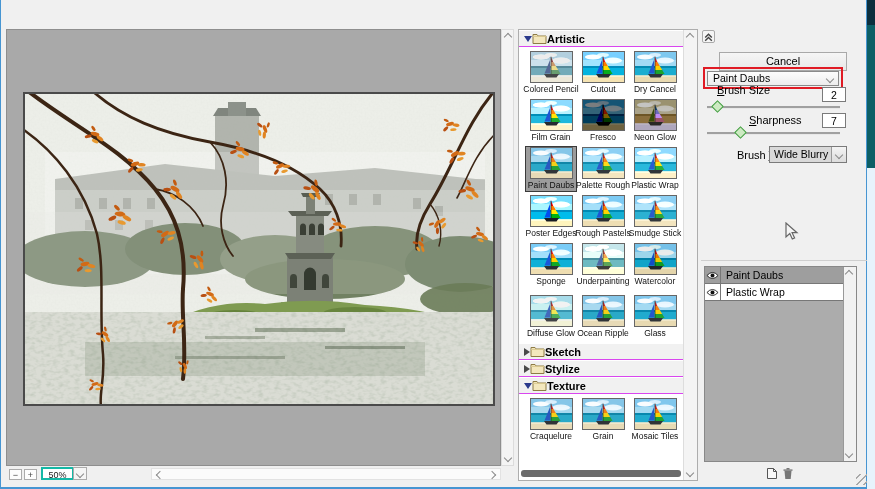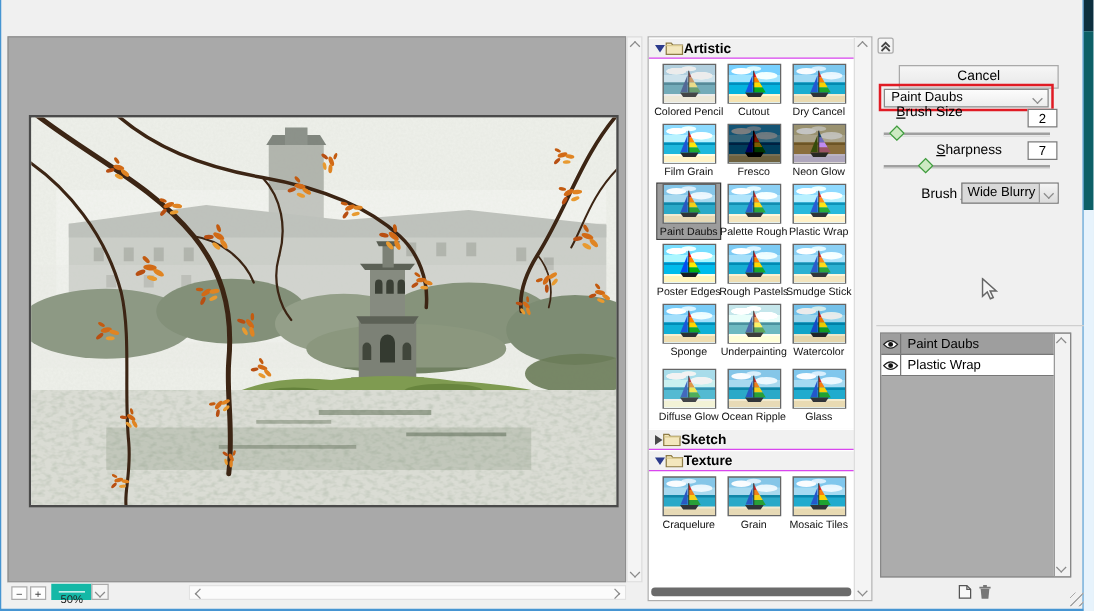--- a/index.html
+++ b/index.html
@@ -22,21 +22,21 @@
   
   .preview-panel{position:absolute;left:5px;top:29px;width:508px;height:452px;}
   .pv-canvas{position:absolute;left:0;top:0;width:495px;height:437px;background:#a9a9a9;border:1px solid #8e8e8e;box-sizing:border-box;overflow:hidden;}
   .image-frame{position:absolute;left:16px;top:62px;width:468px;height:310px;border:2px solid #4a4a4a;background:#edefe9;}
   .pv-vscroll{position:absolute;left:495px;top:0;width:13px;height:437px;background:#f4f4f4;border:1px solid #dcdcdc;box-sizing:border-box;}
   .pv-vscroll .chev-up{position:absolute;left:3px;top:4px;}
   .pv-vscroll .chev-down{position:absolute;left:3px;bottom:4px;}
   .pv-bottom{position:absolute;left:0;top:437px;width:508px;height:15px;background:#f0f0f0;}
   .zoom-btn{position:absolute;top:3px;width:13px;height:11px;background:#fdfdfd;border:1px solid #ababab;box-sizing:border-box;
     font-size:9px;line-height:8px;text-align:center;color:#444;padding:0;}
-  .zoom-combo{position:absolute;left:35px;top:1px;width:33px;height:13px;background:#ffffff;border:6px solid #14b8a6;box-sizing:border-box;
+  .zoom-combo{position:absolute;left:35px;top:1px;width:33px;height:13px;background:#ffffff;border:2px solid #14b8a6;box-sizing:border-box;
     font-size:9px;text-align:center;line-height:12px;color:#222;}
   .zoom-combo-btn{position:absolute;left:67px;top:1px;width:14px;height:13px;background:#f5f5f5;border:1px solid #ababab;box-sizing:border-box;}
   .zoom-combo-btn .chev-down{position:absolute;left:3px;top:3px;}
   .pv-hscroll{position:absolute;left:145px;top:2px;width:350px;height:12px;background:#fbfbfb;border:1px solid #e2e2e2;box-sizing:border-box;}
   .pv-hscroll .chev-left{position:absolute;left:5px;top:3px;}
   .pv-hscroll .chev-right{position:absolute;right:5px;top:3px;}
   
   .filter-panel{position:absolute;left:517px;top:29px;width:180px;height:452px;background:#ffffff;border:1px solid #adadad;box-sizing:border-box;overflow:hidden;}
   .fp-content{position:absolute;left:0;top:0;width:166px;}
   .cat-header{display:flex;align-items:center;gap:0;height:15px;background:#f1f1f1;border-top:1px solid #fff;border-bottom:1px solid #d946ef;padding-left:5px;}
@@ -685,20 +685,30 @@
        <span class="tri tri-right"></span>
        <span class="folder-icon">
               <svg width="15" height="11" viewBox="0 0 15 11">
   <path d="M1,2 v-0.5 h4 l1.2,1.5 H14 v7.5 H1 Z" fill="#f3e7bd" stroke="#8d7b45"></path>
   <path d="M1,3.4 H14" stroke="#d9c98e" fill="none"></path>
 </svg>
             </span>
        <span class="cat-label">Sketch</span>
      </div>
           <div class="cat-header">
+       <span class="tri tri-right"></span>
+       <span class="folder-icon">
+              <svg width="15" height="11" viewBox="0 0 15 11">
+  <path d="M1,2 v-0.5 h4 l1.2,1.5 H14 v7.5 H1 Z" fill="#f3e7bd" stroke="#8d7b45"></path>
+  <path d="M1,3.4 H14" stroke="#d9c98e" fill="none"></path>
+</svg>
+            </span>
+       <span class="cat-label">Stylize</span>
+     </div>
+          <div class="cat-header">
        <span class="tri tri-down"></span>
        <span class="folder-icon">
               <svg width="15" height="11" viewBox="0 0 15 11">
   <path d="M1,2 v-0.5 h4 l1.2,1.5 H14 v7.5 H1 Z" fill="#f3e7bd" stroke="#8d7b45"></path>
   <path d="M1,3.4 H14" stroke="#d9c98e" fill="none"></path>
 </svg>
             </span>
        <span class="cat-label">Texture</span>
      </div>
           <div class="thumb-grid">

